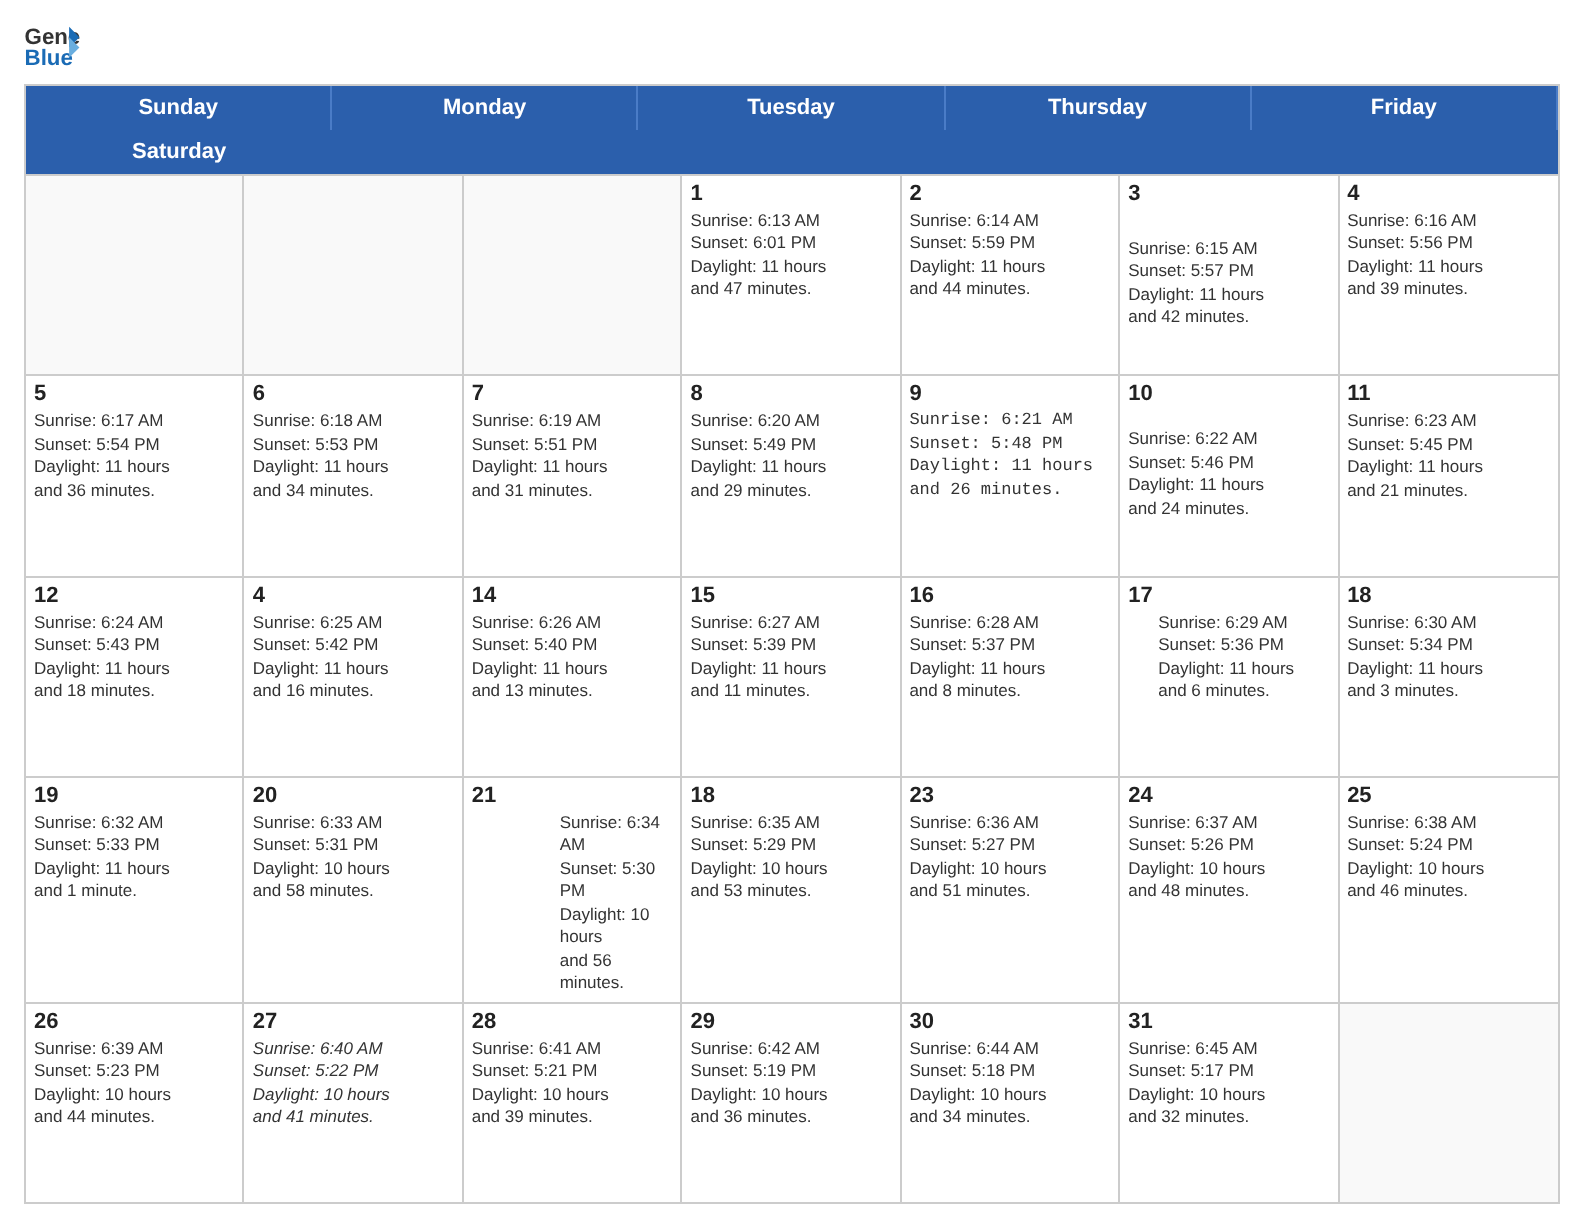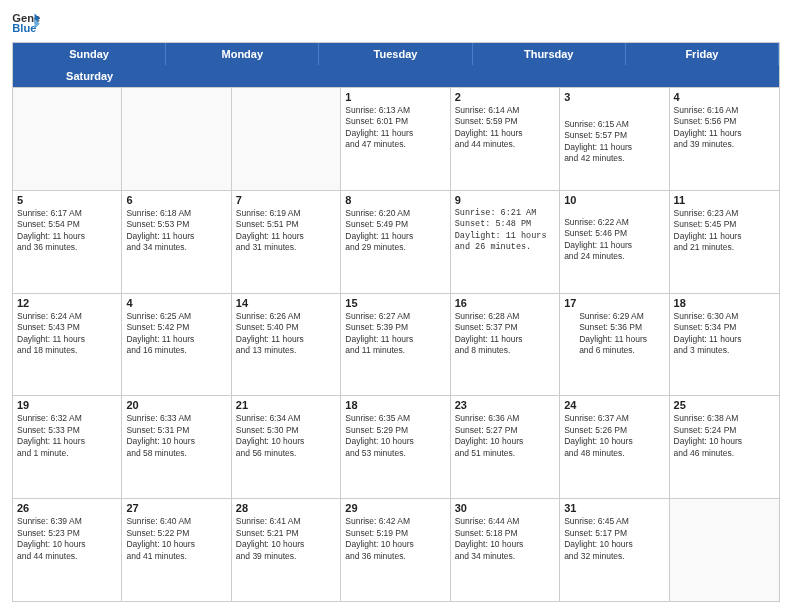--- a/index.html
+++ b/index.html
@@ -271,21 +271,21 @@
           </div>
           <div class="cal-cell">
             <div class="day-num">20</div>
             <div class="day-info" style="white-space: pre-line;">Sunrise: 6:33 AM
 Sunset: 5:31 PM
 Daylight: 10 hours
 and 58 minutes.</div>
           </div>
           <div class="cal-cell">
             <div class="day-num">21</div>
-            <div class="day-info" style="white-space: pre-line;">Sunrise: 6:34 AM
+            <div class="day-info" style="white-space: pre-line; margin-left: 44px;">Sunrise: 6:34 AM
 Sunset: 5:30 PM
 Daylight: 10 hours
 and 56 minutes.</div>
           </div>
           <div class="cal-cell">
             <div class="day-num">18</div>
             <div class="day-info" style="white-space: pre-line;">Sunrise: 6:35 AM
 Sunset: 5:29 PM
 Daylight: 10 hours
 and 53 minutes.</div>
@@ -315,21 +315,21 @@
         <div class="cal-row">
           <div class="cal-cell">
             <div class="day-num">26</div>
             <div class="day-info" style="white-space: pre-line;">Sunrise: 6:39 AM
 Sunset: 5:23 PM
 Daylight: 10 hours
 and 44 minutes.</div>
           </div>
           <div class="cal-cell">
             <div class="day-num">27</div>
-            <div class="day-info" style="white-space: pre-line;">Sunrise: 6:40 AM
+            <div class="day-info" style="white-space: pre-line; font-style: italic;">Sunrise: 6:40 AM
 Sunset: 5:22 PM
 Daylight: 10 hours
 and 41 minutes.</div>
           </div>
           <div class="cal-cell">
             <div class="day-num">28</div>
             <div class="day-info" style="white-space: pre-line;">Sunrise: 6:41 AM
 Sunset: 5:21 PM
 Daylight: 10 hours
 and 39 minutes.</div>

